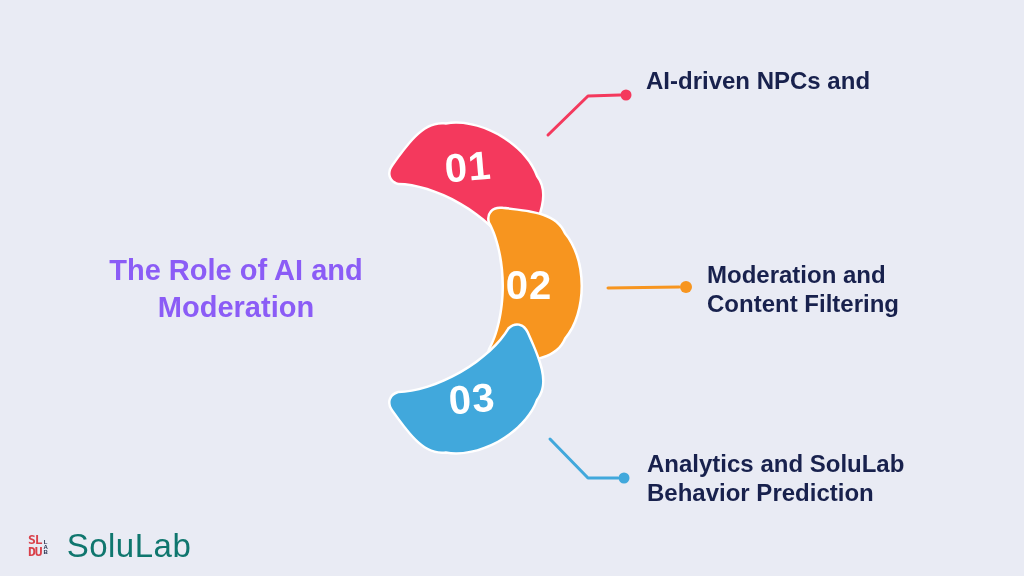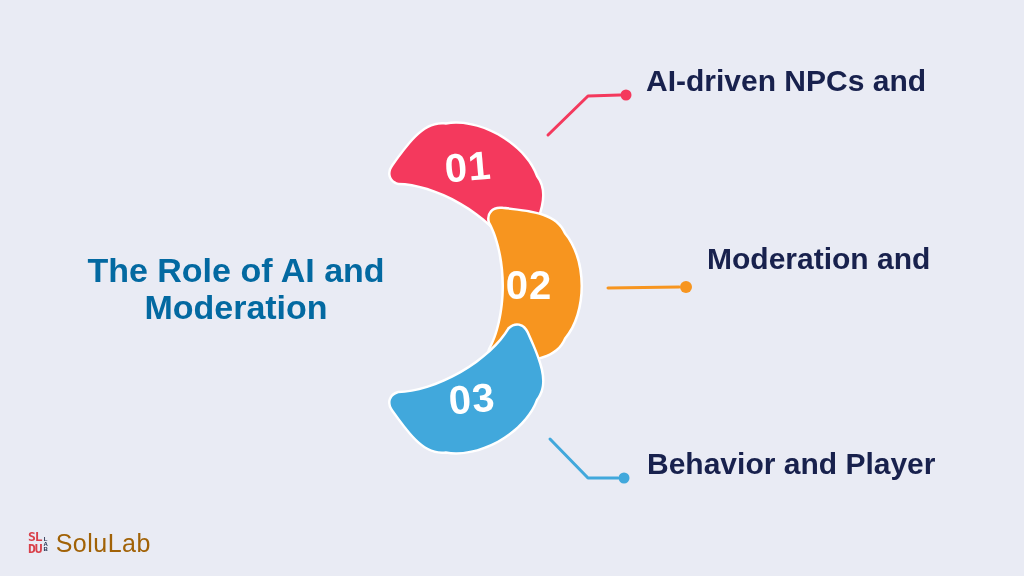--- a/index.html
+++ b/index.html
@@ -11,43 +11,43 @@
   .stage{position:absolute;inset:0;}
   .diagram-svg{position:absolute;left:0;top:0;}
   .petal{stroke:#ffffff;stroke-width:5;paint-order:stroke;stroke-linejoin:round;}
   .connector{fill:none;stroke-width:3;stroke-linecap:round;stroke-linejoin:round;}
   .num{
     position:absolute;color:#ffffff;font-weight:700;font-size:40px;
     letter-spacing:1px;transform:translate(-50%,-50%);white-space:nowrap;
   }
   .num.tilt{transform:translate(-50%,-50%) rotate(-5deg);}
   .item-label{
-    position:absolute;font-weight:700;font-size:30px;line-height:29px;
+    position:absolute;font-weight:700;font-size:24px;line-height:29px;
     color:#18214D;white-space:nowrap;
   }
   .item-label span{display:block;}
   .main-title{
     position:absolute;left:76px;top:252px;width:320px;text-align:center;
-    font-weight:700;font-size:34px;line-height:37px;color:#0369a1;
+    font-weight:700;font-size:29px;line-height:37px;color:#8b5cf6;
   }
   .main-title span{display:block;}
   .footer{
-    position:absolute;left:28px;top:527px;display:flex;align-items:center;gap:7px;
+    position:absolute;left:28px;top:527px;display:flex;align-items:center;gap:18px;
   }
   .logo-mark{display:flex;align-items:center;height:32px;}
   .mark-main{
     display:flex;flex-direction:column;justify-content:center;
     font-family:"DejaVu Sans Mono", monospace;font-weight:700;font-size:13px;
     line-height:12px;color:#D9404A;letter-spacing:-1px;
   }
   .mark-side{
     writing-mode:vertical-rl;text-orientation:upright;font-size:6px;
     font-weight:700;color:#27304F;line-height:6px;margin-left:1px;letter-spacing:-1px;
   }
-  .brand-text{font-size:25px;font-weight:500;color:#a16207;letter-spacing:0.5px;}
+  .brand-text{font-size:33px;font-weight:500;color:#0f766e;letter-spacing:0.5px;}
 </style>
 </head>
 <body>
 
 <div class="stage">
 
   <svg class="diagram-svg" width="1024" height="576" viewBox="0 0 1024 576">
 
     <path class="petal" transform="translate(477,175) rotate(-60)" d="M -32,0 C -32,-26 -38,-50 -46,-64 C -48,-72 -43,-78 -34,-77 C -6,-74 20,-72 28,-52 C 50,-26 50,26 28,52 C 20,72 -6,74 -34,77 C -43,78 -48,72 -46,64 C -38,50 -32,26 -32,0 Z" fill="#F4395D"></path>
     <path class="petal" transform="translate(536,286)" d="M -32,0 C -32,-26 -38,-50 -46,-64 C -48,-72 -43,-78 -34,-77 C -6,-74 20,-72 28,-52 C 50,-26 50,26 28,52 C 20,72 -6,74 -34,77 C -43,78 -48,72 -46,64 C -38,50 -32,26 -32,0 Z" fill="#F7951F"></path>
@@ -68,25 +68,27 @@
   <div class="num tilt" style="left:472px;top:399px;">03</div>
 
   <div class="main-title">
     <span>The Role of AI and</span>
     <span>Moderation</span>
   </div>
 
   <div class="item-label" style="left:646px;top:66px;">
     <span>AI-driven NPCs and</span>
   </div>
-  <div class="item-label" style="left:707px;top:244px;">
+  <div class="item-label" style="left:707px;top:260px;">
     <span>Moderation and</span>
+    <span>Content Filtering</span>
   </div>
   <div class="item-label" style="left:647px;top:449px;">
-    <span>Behavior and Player</span>
+    <span>Analytics and SoluLab</span>
+    <span>Behavior Prediction</span>
   </div>
 
   <div class="footer">
     <div class="logo-mark">
       <div class="mark-main">
         <span>SL</span>
         <span>DU</span>
       </div>
       <div class="mark-side">LAB</div>
     </div>

